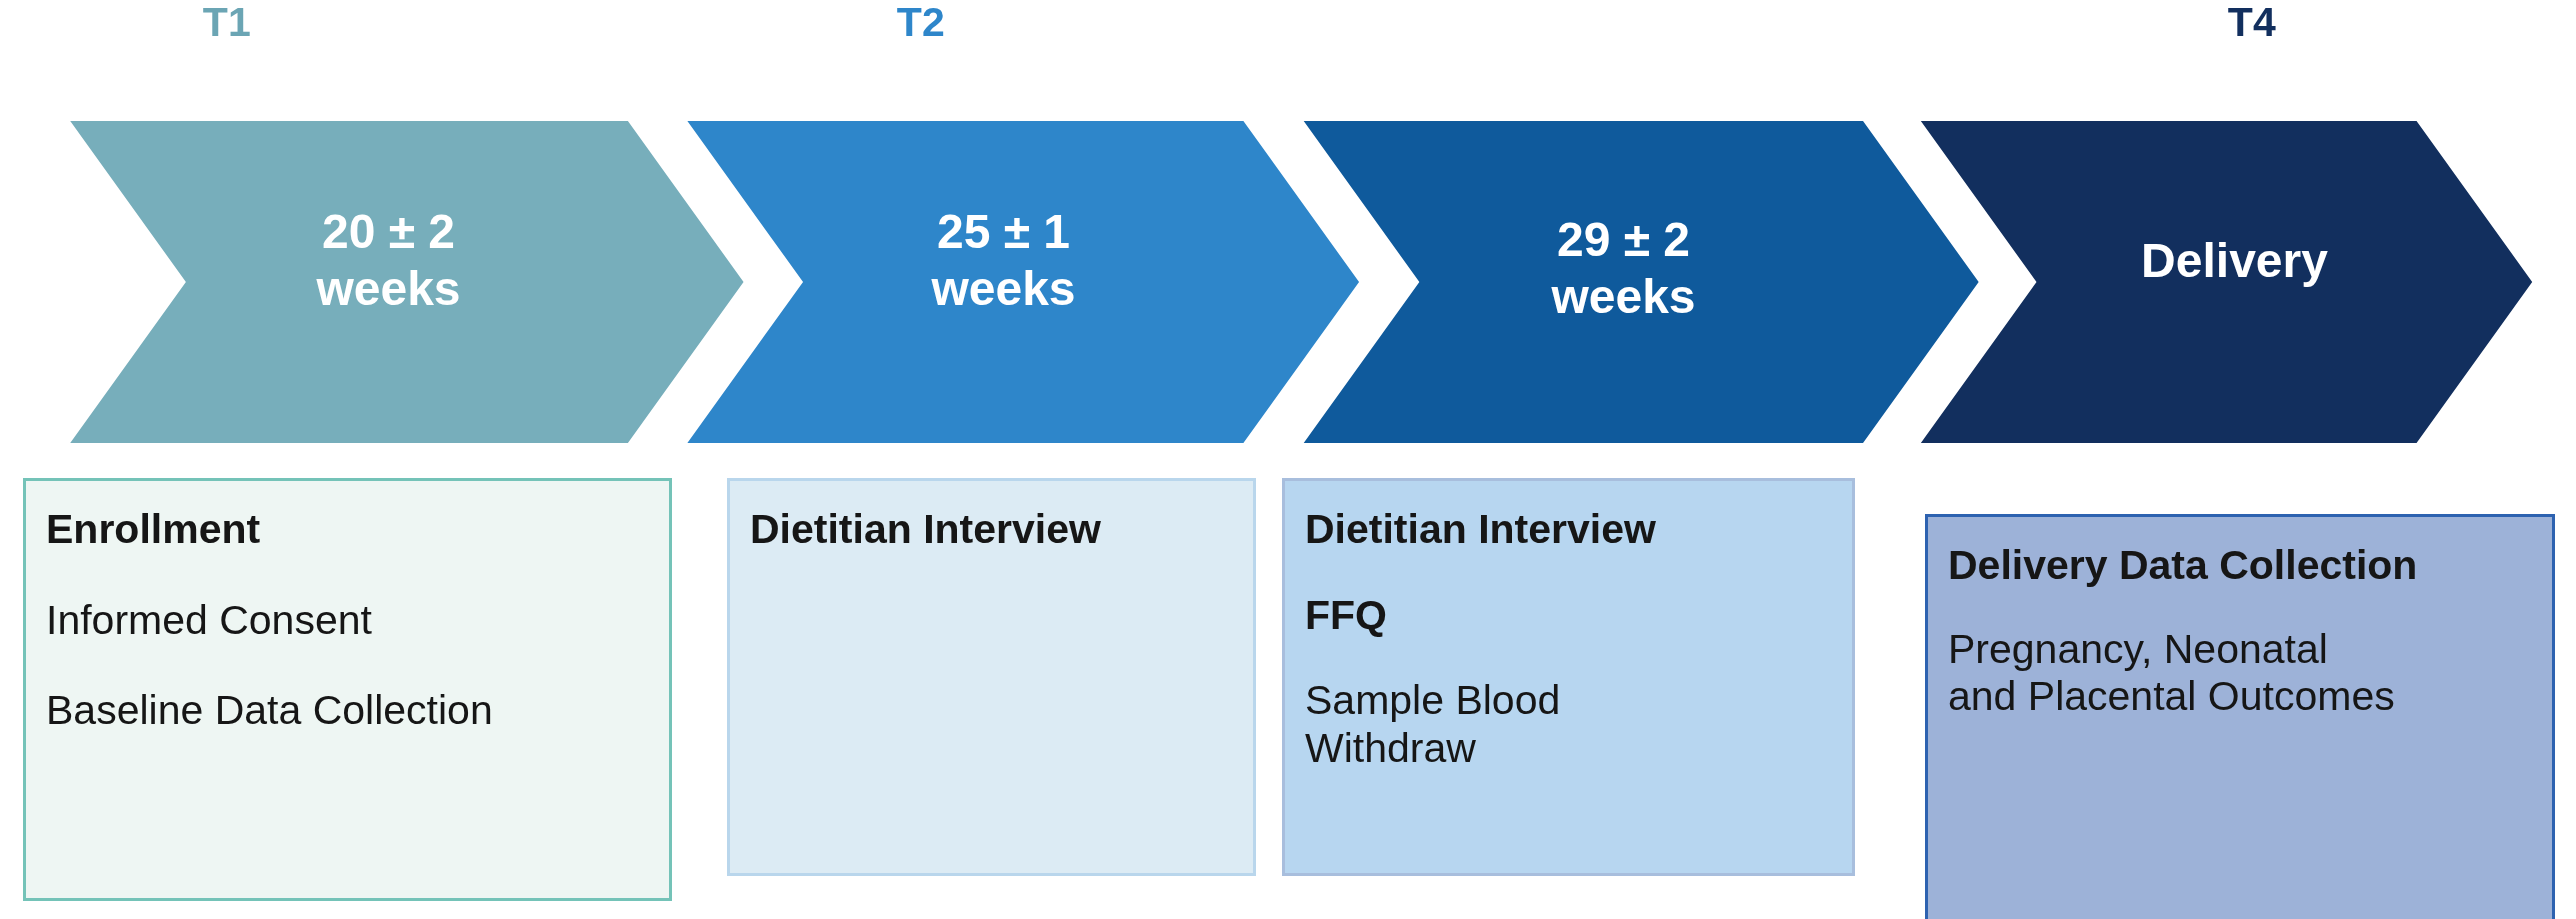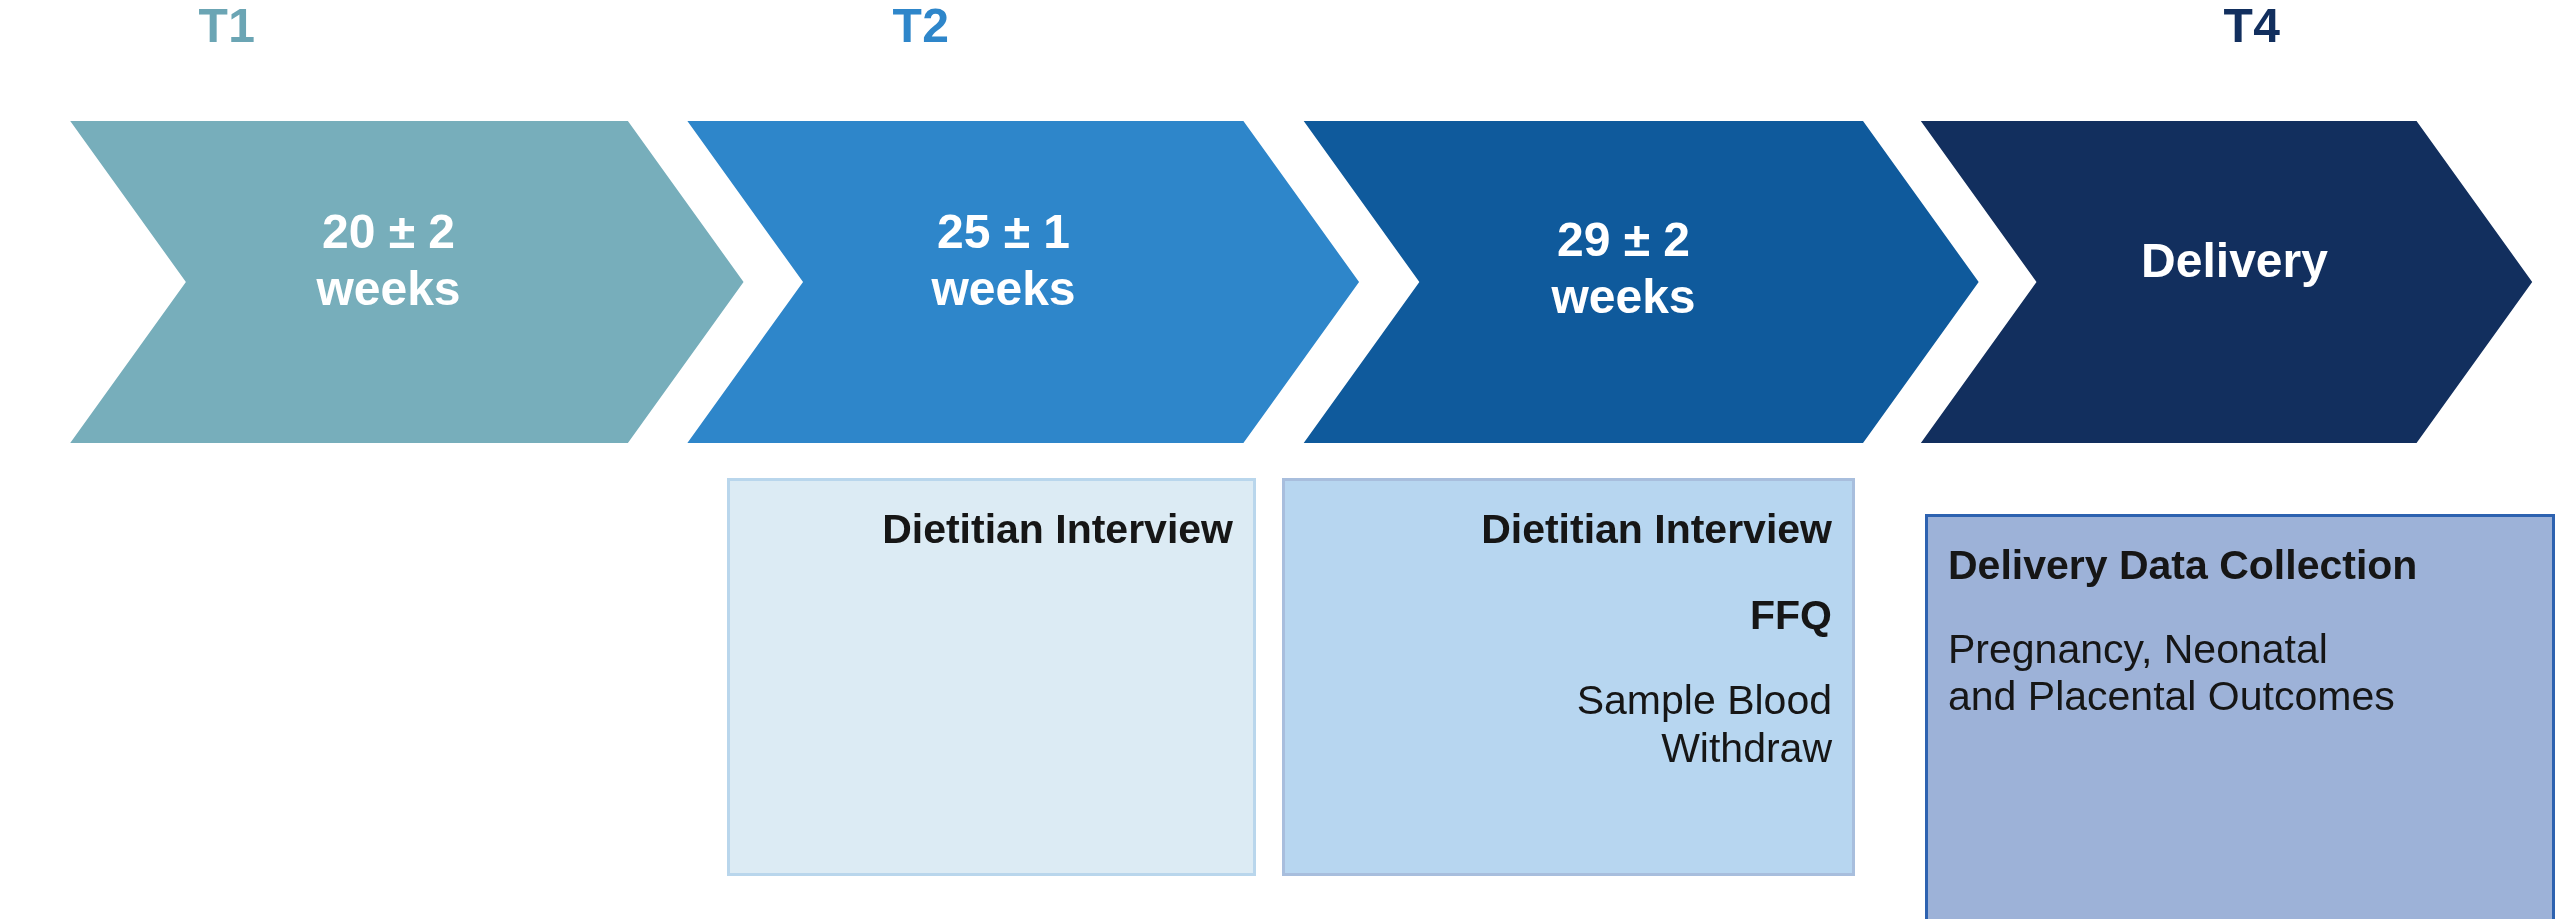--- a/index.html
+++ b/index.html
@@ -19,21 +19,21 @@
   #diagram {
     position: relative;
     width: 2576px;
     height: 920px;
   }
 
   
   .tp-label {
     position: absolute;
     top: 1.7px;
-    font-size: 48px;
+    font-size: 41px;
     font-weight: bold;
     letter-spacing: 0.4px;
     line-height: 1;
     text-align: center;
     white-space: nowrap;
     user-select: none;
   }
 
   
   #arrow-band {
@@ -84,21 +84,21 @@
   .box-body {
     font-size: 41px;
     font-weight: normal;
   }
   .box-body.small {
     font-size: 38px;
   }
   .bold-seg { font-weight: bold; }
 
   .align-left   { text-align: left; }
-  .align-center { text-align: right; }
+  .align-center { text-align: left; }
 
   
   #box-1 { left: 23px;   width: 649px;  height: 423px; }
   
   #box-2 { left: 727px;  width: 529px;  height: 398px; }
   
   #box-3 { left: 1282px; width: 573px;  height: 398px; }
   
   #box-4 { left: 1925px; width: 630px;  height: 415px; margin-top: 36px; }
 
@@ -129,20 +129,27 @@
 
     <div class="arrow-text" style="left:211px; top:83px; width:355px;">20 ± 2
 weeks</div>
     <div class="arrow-text" style="left:826px; top:83px; width:355px;">25 ± 1
 weeks</div>
     <div class="arrow-text" style="left:1446px; top:83px; width:355px;margin-top:8px;">29 ± 2
 weeks</div>
     <div class="arrow-text" style="left:2057px; top:112px; width:355px;">Delivery</div>
   </div>
 
+  <div class="detail-box align-left" id="box-1" style="background: rgb(238, 246, 243); border-color: rgb(116, 195, 184);">
+    <p class="box-line box-title">Enrollment</p>
+    <div class="sp-3"></div>
+    <p class="box-line box-body">Informed Consent</p>
+    <div class="sp-3"></div>
+    <p class="box-line box-body">Baseline Data Collection</p>
+  </div>
 
   <div class="detail-box align-center" id="box-2" style="background: rgb(220, 235, 244); border-color: rgb(185, 214, 236);">
     <p class="box-line box-title">Dietitian Interview</p>
     <div class="sp-2"></div>
     <div class="sp-2"></div>
   </div>
 
   <div class="detail-box align-center" id="box-3" style="background: rgb(183, 214, 240); border-color: rgb(168, 190, 221);">
     <p class="box-line box-title">Dietitian Interview</p>
     <div class="sp-1"></div>

